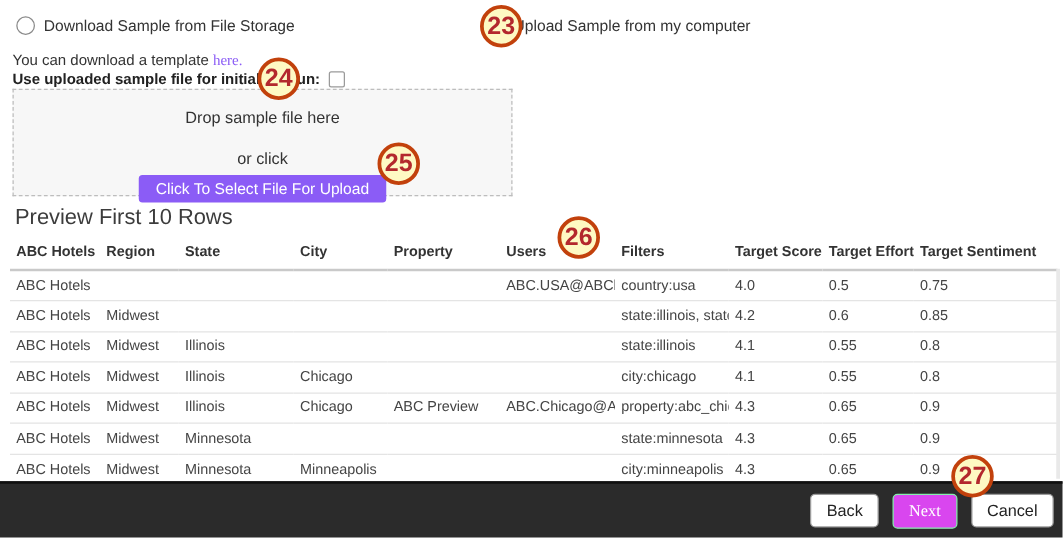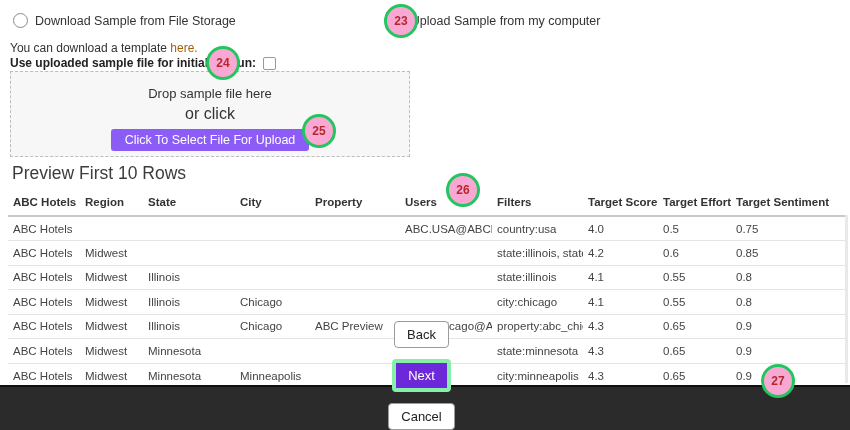--- a/index.html
+++ b/index.html
@@ -12,33 +12,33 @@
   .radio-item + .radio-item { margin-left:153px; }
   .radio-circle { width:15px; height:15px; border-radius:50%; border:1px solid #8a8a8a;
                   background:#fff; position:relative; flex:0 0 auto; }
   .radio-circle.selected { border:1.5px solid #1a6fc4; }
   .radio-circle.selected::after { content:""; position:absolute; top:2.5px; left:2.5px;
                   width:8px; height:8px; border-radius:50%; background:#1a6fc4; }
   .radio-label { margin-left:7px; font-size:12.5px; color:#333; }
 
   
   .template-line { position:absolute; top:41px; left:10px; font-size:12px; color:#333; }
-  .link { color:#a16207; text-decoration:none; cursor:pointer; }
+  .link { color:#8b5cf6; text-decoration:none; cursor:pointer;font-family:Liberation Serif, serif; }
 
   
   .initial-run { position:absolute; top:56px; left:10px; display:flex; align-items:center; }
   .initial-run-label { font-size:12px; font-weight:bold; color:#222; }
   .checkbox { width:13px; height:13px; margin-left:7px; border:1px solid #9a9a9a;
               border-radius:2px; background:#fff; cursor:pointer; appearance:none; }
 
   
   .dropzone { position:absolute; top:71px; left:10px; width:400px; height:86px;
               background:#f7f7f7; border:1px dashed #bdbdbd; text-align:center; cursor:pointer; }
   .dz-line1 { margin-top:14px; font-size:13px; color:#333; }
-  .dz-line2 { margin-top:4px; font-size:16px; color:#333; }
+  .dz-line2 { margin-top:18px; font-size:13px; color:#333; }
   .dz-button { margin-top:6px; display:inline-block; background:#8b5cf6; color:#fff;
                font-size:12.5px; padding:4px 14px; border:none; border-radius:3px; cursor:pointer;
                font-family:inherit; }
 
   
   .preview-title { position:absolute; top:163px; left:12px; font-size:17.5px; color:#3c3c3c; }
 
   
   .preview-table { position:absolute; top:192px; left:8px; width:838px;
                    border-collapse:collapse; table-layout:fixed; font-size:11.5px; }
@@ -47,31 +47,31 @@
   .preview-table td { color:#444; padding:0 5px; height:24.5px;
                       border-bottom:1px solid #e4e4e4; white-space:nowrap; overflow:hidden; }
   .preview-table tr:last-child td { border-bottom:none; }
   .table-scroll-hint { position:absolute; top:215px; right:2px; width:3px; height:168px;
                        background:#e9e9e9; }
 
   
   .footer { position:absolute; left:0; bottom:0; width:850px; height:45px;
             background:#2b2b2b; border-top:2px solid #101010;
             display:flex; align-items:center; justify-content:flex-end; gap:11px;
-            padding-right:7px;flex-direction:column; }
+            padding-right:7px; }
   .btn { font-size:13px; padding:5px 12px; border-radius:4px; cursor:pointer;
          font-family:inherit; }
   .btn-plain { background:#fff; color:#222; border:1px solid #9b9b9b; }
-  .btn-primary { background:#6d28d9; color:#fff; border:4px solid #86efac; }
+  .btn-primary { background:#d946ef; color:#fff; border:1px solid #86efac;font-family:Liberation Serif, serif; }
 
   
   .ann { position:absolute; width:34px; height:34px; border-radius:50%;
-         border:3px solid #22c55e; background:#f9a8d4; color:#b3282d;
+         border:3px solid #c2410c; background:#fef9c3; color:#b3282d;
          display:flex; align-items:center; justify-content:center;
-         font-size:12px; font-weight:bold; z-index:10; }
+         font-size:20px; font-weight:bold; z-index:10; }
 </style>
 </head>
 <body>
 
 <div class="radio-group">
   <div class="radio-item">
     <span class="radio-circle"></span>
     <span class="radio-label">Download Sample from File Storage</span>
   </div>
   <div class="radio-item">

